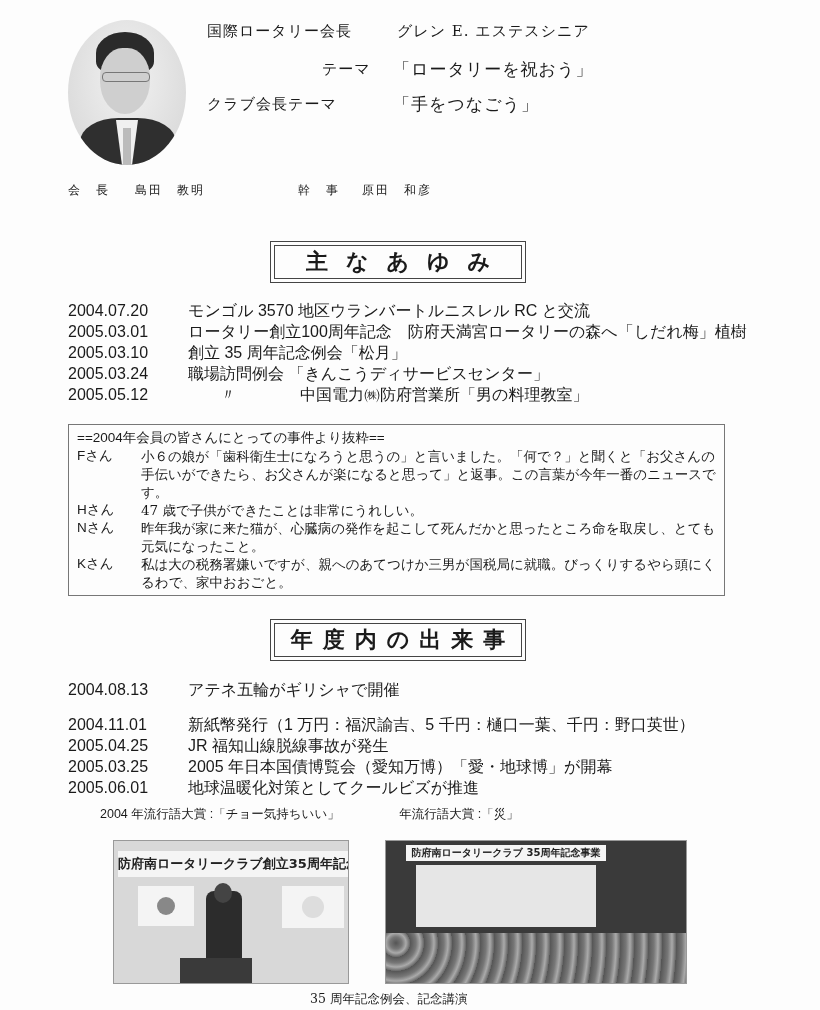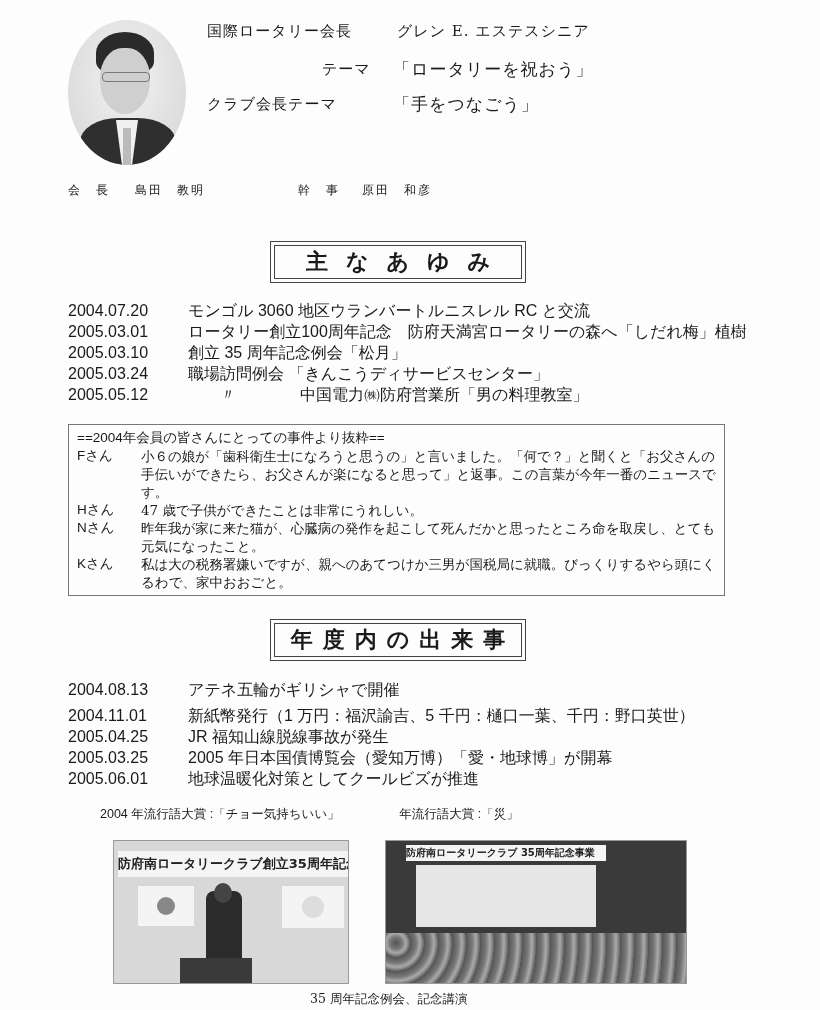--- a/index.html
+++ b/index.html
@@ -84,21 +84,21 @@
 <div class="abs officers" style="left:298px; top:182px;">幹　事</div>
 <div class="abs officers" style="left:362px; top:182px;">原田　和彦</div>
 
 <div class="abs title-box" style="top:241px;">
   <span>主なあゆみ</span>
 </div>
 
 <div class="abs hist" style="top:300px;">
   <div class="row">
       <span class="date">2004.07.20</span>
-      <span>モンゴル 3060 地区ウランバートルニスレル RC と交流</span>
+      <span>モンゴル 3570 地区ウランバートルニスレル RC と交流</span>
     </div>
   <div class="row">
       <span class="date">2005.03.01</span>
       <span>ロータリー創立100周年記念　防府天満宮ロータリーの森へ「しだれ梅」植樹</span>
     </div>
   <div class="row">
       <span class="date">2005.03.10</span>
       <span>創立 35 周年記念例会「松月」</span>
     </div>
   <div class="row">
@@ -129,21 +129,21 @@
       <span class="who">Kさん</span>
       <span class="txt">私は大の税務署嫌いですが、親へのあてつけか三男が国税局に就職。びっくりするやら頭にくるわで、家中おおごと。</span>
     </div>
 </div>
 
 <div class="abs title-box" style="top:619px;">
   <span style="letter-spacing:10px;padding-left:10px;">年度内の出来事</span>
 </div>
 
 <div class="abs events" style="top:679px;">
-  <div class="row" style="margin-bottom:5px">
+  <div class="row" style="margin-bottom:14px">
       <span class="date">2004.08.13</span>
       <span>アテネ五輪がギリシャで開催</span>
     </div>
   <div class="row">
       <span class="date">2004.11.01</span>
       <span>新紙幣発行（1 万円：福沢諭吉、5 千円：樋口一葉、千円：野口英世）</span>
     </div>
   <div class="row">
       <span class="date">2005.04.25</span>
       <span>JR 福知山線脱線事故が発生</span>
@@ -169,19 +169,19 @@
       <div style="position:absolute;left:19px;top:11px;width:18px;height:18px;border-radius:50%;background:#888;"></div>
     </div>
   <div style="position:absolute;left:168px;top:45px;width:62px;height:42px;background:#f4f4f4;">
       <div style="position:absolute;left:20px;top:10px;width:22px;height:22px;border-radius:50%;background:#ddd;"></div>
     </div>
   <div style="position:absolute;left:92px;top:50px;width:36px;height:70px;background:#2c2c2c;border-radius:8px 8px 0 0;"></div>
   <div style="position:absolute;left:100px;top:42px;width:18px;height:20px;background:#444;border-radius:50%;"></div>
   <div style="position:absolute;left:66px;top:117px;width:72px;height:26px;background:#3a3a3a;"></div>
 </div>
 
-<div class="abs photo" style="left:385px; top:840px; width:300px; height:142px; background:#3a3a3a;">
+<div class="abs photo" style="left:385px; top:840px; width:300px; height:142px; background:#3a3a3a;text-align:center;">
   <div class="banner" style="left:20px; top:4px; width:200px; height:16px; line-height:16px; font-size:10px;">防府南ロータリークラブ 35周年記念事業</div>
   <div style="position:absolute;left:30px;top:24px;width:180px;height:62px;background:#e6e6e6;"></div>
   <div style="position:absolute;left:0;top:92px;width:300px;height:50px;background:repeating-radial-gradient(circle at 10px 10px,#555 0,#777 6px,#aaa 10px,#666 14px);"></div>
 </div>
 
 <div class="abs caption">35 周年記念例会、記念講演</div>
 
 </body></html>

